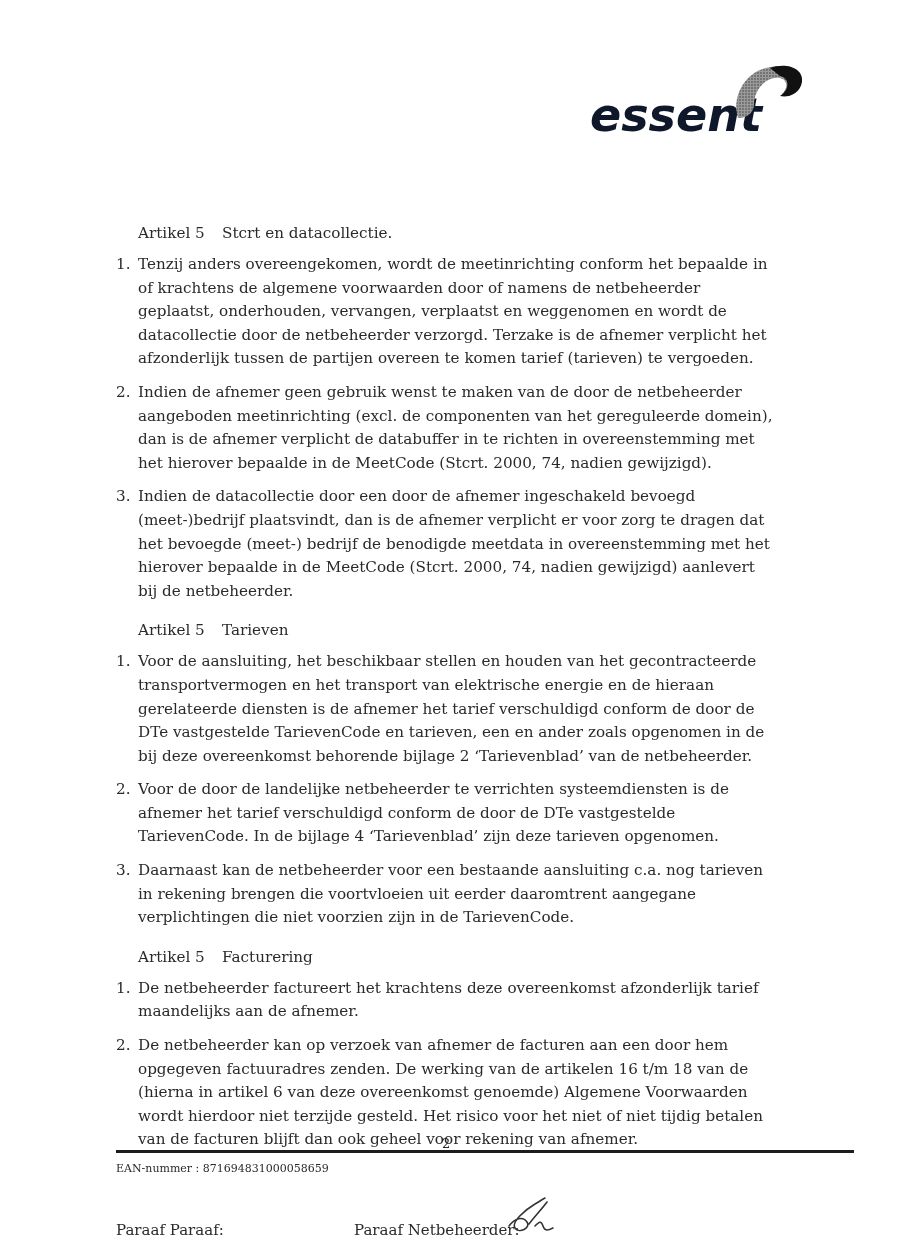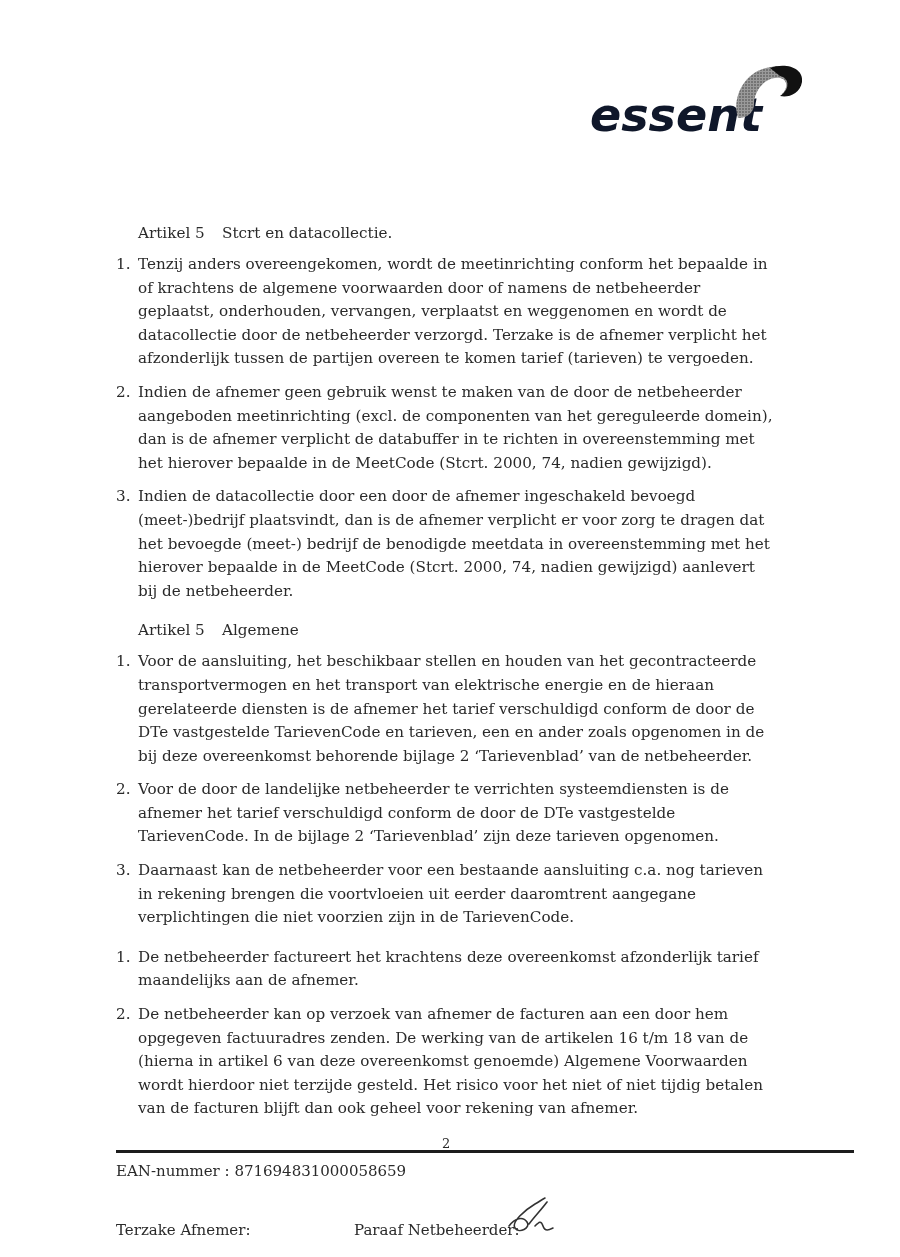--- a/index.html
+++ b/index.html
@@ -33,21 +33,21 @@
   .gap-a5 { height: 6px; }
 
   .page-number {
     position: absolute; left: 442px; top: 1136px; font-size: 13px;
   }
   .footer-rule {
     position: absolute; left: 116px; top: 1150px; width: 738px; height: 0;
     border-top: 3px solid #1c1c1c;
   }
   .ean {
-    position: absolute; left: 116px; top: 1162px; font-size: 15px; text-align: center;
+    position: absolute; left: 116px; top: 1162px; font-size: 11px; text-align: center;
   }
   .paraaf-afnemer {
     position: absolute; left: 116px; top: 1221px; font-size: 15px;
   }
   .paraaf-netbeheerder {
     position: absolute; left: 354px; top: 1221px; font-size: 15px;
   }
   .signature {
     position: absolute; left: 505px; top: 1196px; width: 50px; height: 42px;
   }
@@ -86,51 +86,54 @@
     <div class="clause">
       <span class="n">3.</span>
       <span class="t">Indien de datacollectie door een door de afnemer ingeschakeld bevoegd (meet-)bedrijf plaatsvindt, dan is de afnemer verplicht er voor zorg te dragen dat het bevoegde (meet-) bedrijf de benodigde meetdata in overeenstemming met het hierover bepaalde in de MeetCode (Stcrt. 2000, 74, nadien gewijzigd) aanlevert bij de netbeheerder.</span>
     </div>
   </div>
 
   <div class="gap-a4"></div>
 
   <div>
     <div class="article-heading">
-      <span class="num">Artikel 5</span><span>Algemene</span>
+      <span class="num">Artikel 5</span><span>Tarieven</span>
     </div>
     <div class="clause">
       <span class="n">1.</span>
       <span class="t">Voor de aansluiting, het beschikbaar stellen en houden van het gecontracteerde transportvermogen en het transport van elektrische energie en de hieraan gerelateerde diensten is de afnemer het tarief verschuldigd conform de door de DTe vastgestelde TarievenCode en tarieven, een en ander zoals opgenomen in de bij deze overeenkomst behorende bijlage 2 ‘Tarievenblad’ van de netbeheerder.</span>
     </div>
     <div class="clause">
       <span class="n">2.</span>
-      <span class="t">Voor de door de landelijke netbeheerder te verrichten systeemdiensten is de afnemer het tarief verschuldigd conform de door de DTe vastgestelde TarievenCode. In de bijlage 2 ‘Tarievenblad’ zijn deze tarieven opgenomen.</span>
+      <span class="t">Voor de door de landelijke netbeheerder te verrichten systeemdiensten is de afnemer het tarief verschuldigd conform de door de DTe vastgestelde TarievenCode. In de bijlage 4 ‘Tarievenblad’ zijn deze tarieven opgenomen.</span>
     </div>
     <div class="clause">
       <span class="n">3.</span>
       <span class="t">Daarnaast kan de netbeheerder voor een bestaande aansluiting c.a.  nog tarieven in rekening brengen die voortvloeien uit  eerder daaromtrent aangegane verplichtingen die niet voorzien zijn in de TarievenCode.</span>
     </div>
   </div>
 
   <div class="gap-a5"></div>
 
   <div>
+    <div class="article-heading">
+      <span class="num">Artikel 5</span><span>Facturering</span>
+    </div>
     <div class="clause">
       <span class="n">1.</span>
       <span class="t">De netbeheerder factureert het krachtens deze overeenkomst afzonderlijk tarief maandelijks aan de afnemer.</span>
     </div>
     <div class="clause">
       <span class="n">2.</span>
       <span class="t">De netbeheerder kan op verzoek van afnemer de facturen aan een door hem opgegeven factuuradres zenden. De werking van de artikelen 16 t/m 18 van de (hierna in artikel 6 van deze overeenkomst genoemde) Algemene Voorwaarden wordt hierdoor niet terzijde gesteld. Het risico voor het niet of niet tijdig betalen van de facturen blijft dan ook geheel voor rekening van afnemer.</span>
     </div>
   </div>
 
 </div>
 
 <div class="page-number">2</div>
 <div class="footer-rule"></div>
 <div class="ean">EAN-nummer : 871694831000058659</div>
-<div class="paraaf-afnemer">Terzake Afnemer:</div>
+<div class="paraaf-afnemer">Paraaf Paraaf:</div>
 <div class="paraaf-netbeheerder">Paraaf Netbeheerder:</div>
 <svg class="signature" viewBox="0 0 50 42">
   <path d="M4 30 C10 22 18 20 22 26 C26 32 14 38 10 32 C6 26 20 14 30 8 C34 6 36 4 40 2 M24 28 C30 20 36 14 42 6 M30 30 C34 26 36 24 38 30 C40 36 44 34 48 32" fill="none" stroke="#333" stroke-width="1.6" stroke-linecap="round"></path>
 </svg>
 
 </body></html>

